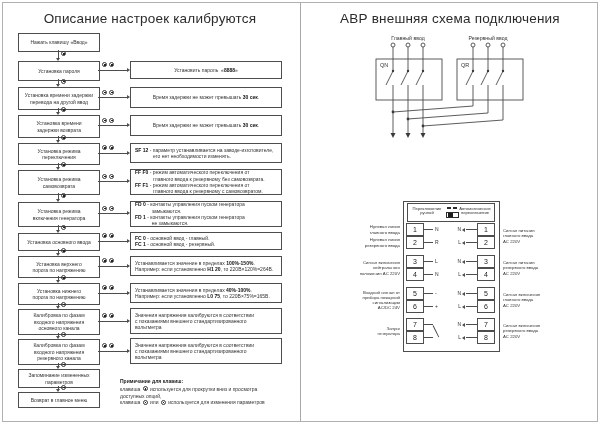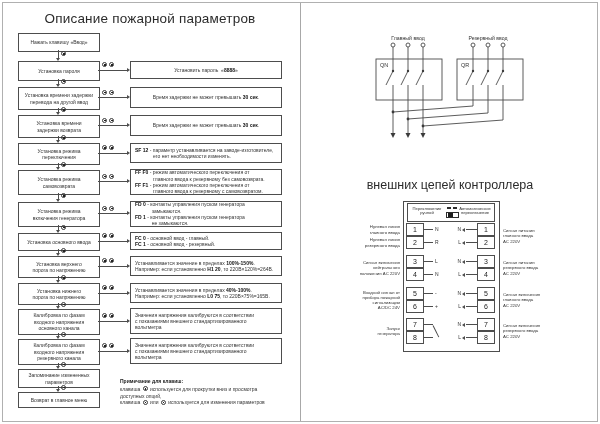--- a/index.html
+++ b/index.html
@@ -55,21 +55,21 @@
   .tlabel.right-al{text-align:right;}
   .blade{position:absolute;height:1px;background:#4d4d4d;transform-origin:0 50%;}
 </style>
 </head>
 <body>
 
 <div id="page">
   <div id="page-frame"></div>
   <div id="divider"></div>
 
-  <div id="left-title" class="col-title">Описание пожарной параметров</div>
+  <div id="left-title" class="col-title">Описание настроек калибруются</div>
   <div id="flowchart">
       <div class="fbox" style="top: 33px; height: 17px;">
         <span>Нажать клавишу «Ввод»</span>
       </div>
       <div class="vline" style="left: 58px; top: 50px; height: 8px;"></div>
       <div class="varrow" style="left: 56px; top: 58px;"></div>
       <span class="key" style="left: 61px; top: 51px;"></span>
       <div class="fbox" style="top: 61px; height: 18px;">
         <span>Установка пароля</span>
       </div>
@@ -249,20 +249,21 @@
         <span>Возврат в главное меню</span>
       </div>
     </div>
 
   <div id="note">
     <div class="note-h">Примечание для клавиш:</div>
     <div class="note-line"><span>клавиша </span><span class="key inline"></span><span> используется для прокрутки вниз и просмотра доступных опций,</span></div>
     <div class="note-line"><span>клавиша </span><span class="key inline"></span><span> или </span><span class="key inline"></span><span> используется для изменения параметров</span></div>
   </div>
 
+  <div id="right-title" class="col-title">АВР внешняя схема подключения</div>
 
   <svg id="avr-svg" width="240" height="112" viewBox="0 0 240 112">
     <g stroke="#4a4a4a" stroke-width="0.9" fill="none">
 
       <circle cx="63" cy="13" r="2"></circle>
         <circle cx="78" cy="13" r="2"></circle>
         <circle cx="93" cy="13" r="2"></circle>
       <circle cx="143" cy="13" r="2"></circle>
         <circle cx="158" cy="13" r="2"></circle>
         <circle cx="173" cy="13" r="2"></circle>
@@ -293,21 +294,20 @@
       <polygon points="60.5,101 65.5,101 63,106"></polygon>
       <polygon points="75.5,101 80.5,101 78,106"></polygon>
       <polygon points="90.5,101 95.5,101 93,106"></polygon>
     </g>
     <text x="78" y="8" font-size="5.2" text-anchor="middle">Главный ввод</text>
     <text x="158" y="8" font-size="5.2" text-anchor="middle">Резервный ввод</text>
     <text x="50" y="35" font-size="5.5">QN</text>
     <text x="131" y="35" font-size="5.5">QR</text>
   </svg>
 
-  <div class="mid-title" style="top:178px">внешних цепей контроллера</div>
 
   <div id="term-outer" class="abs"></div>
   <div id="mode-box" class="abs">
     <div class="mode-text" style="left:1px;top:2.5px;width:36px">Переключение
 ручной</div>
     <div class="mode-text" style="left:49px;top:2.5px;width:36px">Автоматическое
 переключение</div>
     <div class="jumper-dash" style="left:39px;top:3px;width:4px"></div>
     <div class="jumper-dash" style="left:45px;top:3px;width:4px"></div>
     <div id="slide-sw" style="left:38px;top:7.5px;width:13px;height:6px">

